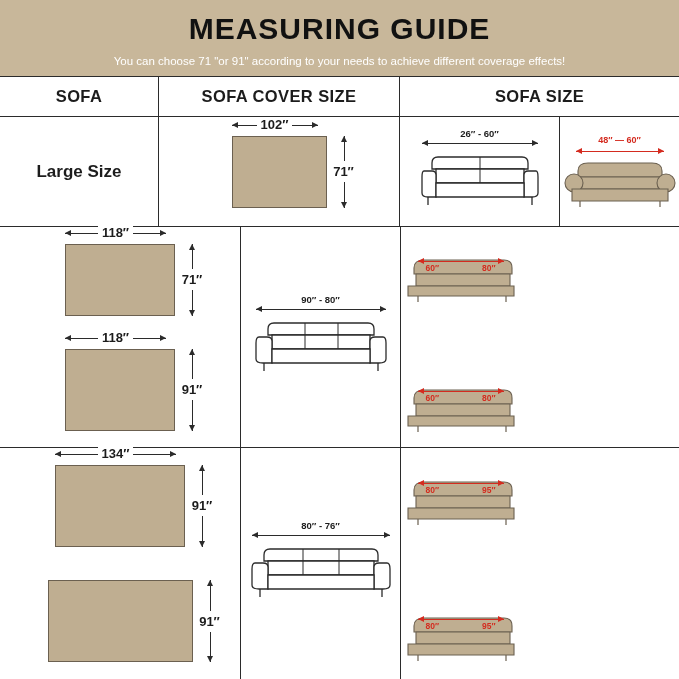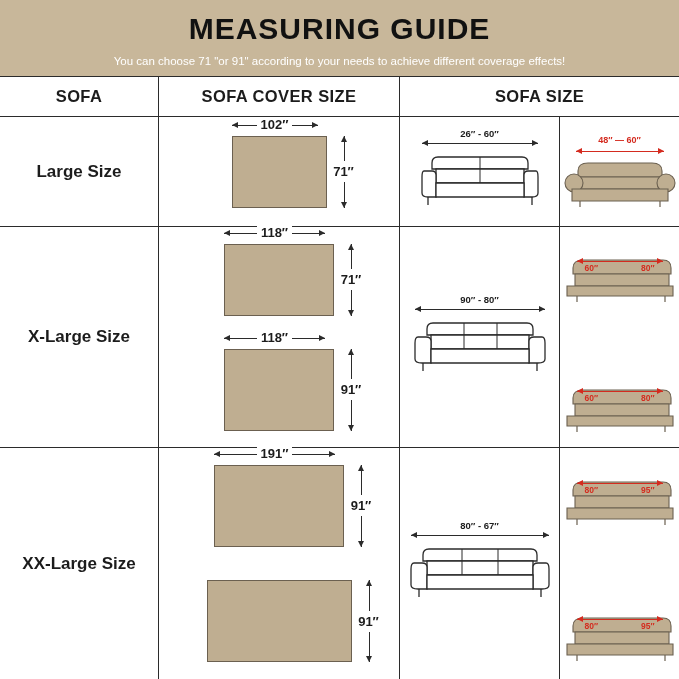--- a/index.html
+++ b/index.html
@@ -195,21 +195,20 @@
             <ellipse cx="10" cy="28" rx="9" ry="9" fill="#bfae91" stroke="#6b6050" stroke-width="1.1"></ellipse>
             <ellipse cx="102" cy="28" rx="9" ry="9" fill="#bfae91" stroke="#6b6050" stroke-width="1.1"></ellipse>
             <path d="M8 34 L104 34 L104 46 L8 46 Z" fill="#bfae91" stroke="#6b6050" stroke-width="1.1"></path>
             <path d="M16 46 L16 52 M96 46 L96 52" stroke="#6b6050" stroke-width="1.2"></path>
           </svg>
         </div>
       </div>
     </div>
 
     <div class="row" style="height:221px;">
-      <div class="cell c1 size-label">X-Large Size</div>
 
       <div class="cell c2">
         <div class="covers" style="justify-content:space-around;">
           <div class="cover">
             <div class="dim-top">
               <div class="line"></div>
               <div class="lbl">118″</div>
             </div>
             <div class="rect" style="width:110px;height:72px;"></div>
             <div class="dim-right">
@@ -278,48 +277,47 @@
                 <div class="line"></div>
               </div>
             <div class="splitlbl" style="left:22px;top:27px;">60″</div>
             <div class="splitlbl" style="right:22px;top:27px;">80″</div>
           </div>
         </div>
       </div>
     </div>
 
     <div class="row" style="height:231px;">
-      <div class="cell c1 size-label">XX-Large Size</div>
 
       <div class="cell c2">
         <div class="covers" style="justify-content:space-around;">
           <div class="cover">
             <div class="dim-top">
               <div class="line"></div>
-              <div class="lbl">191″</div>
+              <div class="lbl">134″</div>
             </div>
             <div class="rect" style="width:130px;height:82px;"></div>
             <div class="dim-right">
               <div class="line"></div>
               <div class="lbl">91″</div>
             </div>
           </div>
           <div class="cover">
             <div class="rect" style="width:145px;height:82px;"></div>
             <div class="dim-right">
               <div class="line"></div>
               <div class="lbl">91″</div>
             </div>
           </div>
         </div>
       </div>
 
       <div class="cell c3 sofa-cell">
         <div class="sofa-front" style="width:142px;">
-          <div class="rangelbl">80″ - 67″</div>
+          <div class="rangelbl">80″ - 76″</div>
           <div class="arrow">
               <div class="line"></div>
             </div>
           <svg width="142" height="62" viewBox="0 0 142 62">
             <path d="M14 20 L14 14 Q14 8 20 8 L122 8 Q128 8 128 14 L128 20 Z" fill="#ffffff" stroke="#2b2b2b" stroke-width="1.3"></path>
             <path d="M18 20 L124 20 L124 34 L18 34 Z" fill="#ffffff" stroke="#2b2b2b" stroke-width="1.3"></path>
             <path d="M5 22 Q2 22 2 28 L2 44 Q2 48 9 48 L18 48 L18 26 Q18 22 13 22 Z" fill="#ffffff" stroke="#2b2b2b" stroke-width="1.3"></path>
             <path d="M137 22 Q140 22 140 28 L140 44 Q140 48 133 48 L124 48 L124 26 Q124 22 129 22 Z" fill="#ffffff" stroke="#2b2b2b" stroke-width="1.3"></path>
             <path d="M18 34 L124 34 L124 48 L18 48 Z" fill="#ffffff" stroke="#2b2b2b" stroke-width="1.3"></path>
             <path d="M10 48 L10 56 M132 48 L132 56" stroke="#2b2b2b" stroke-width="1.3"></path>

